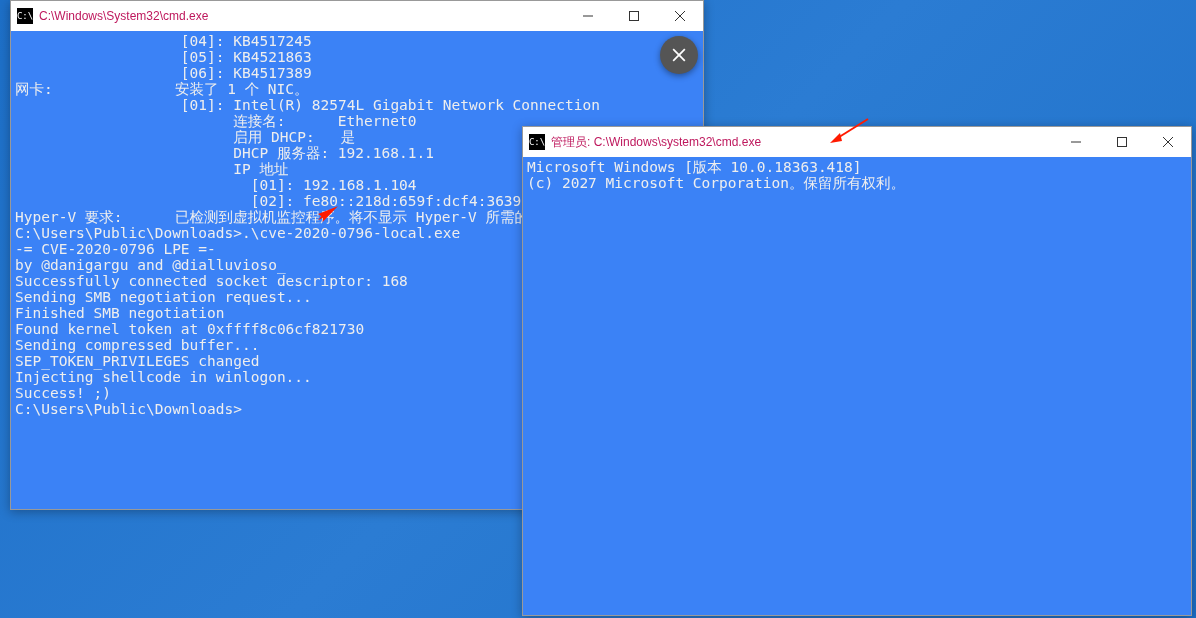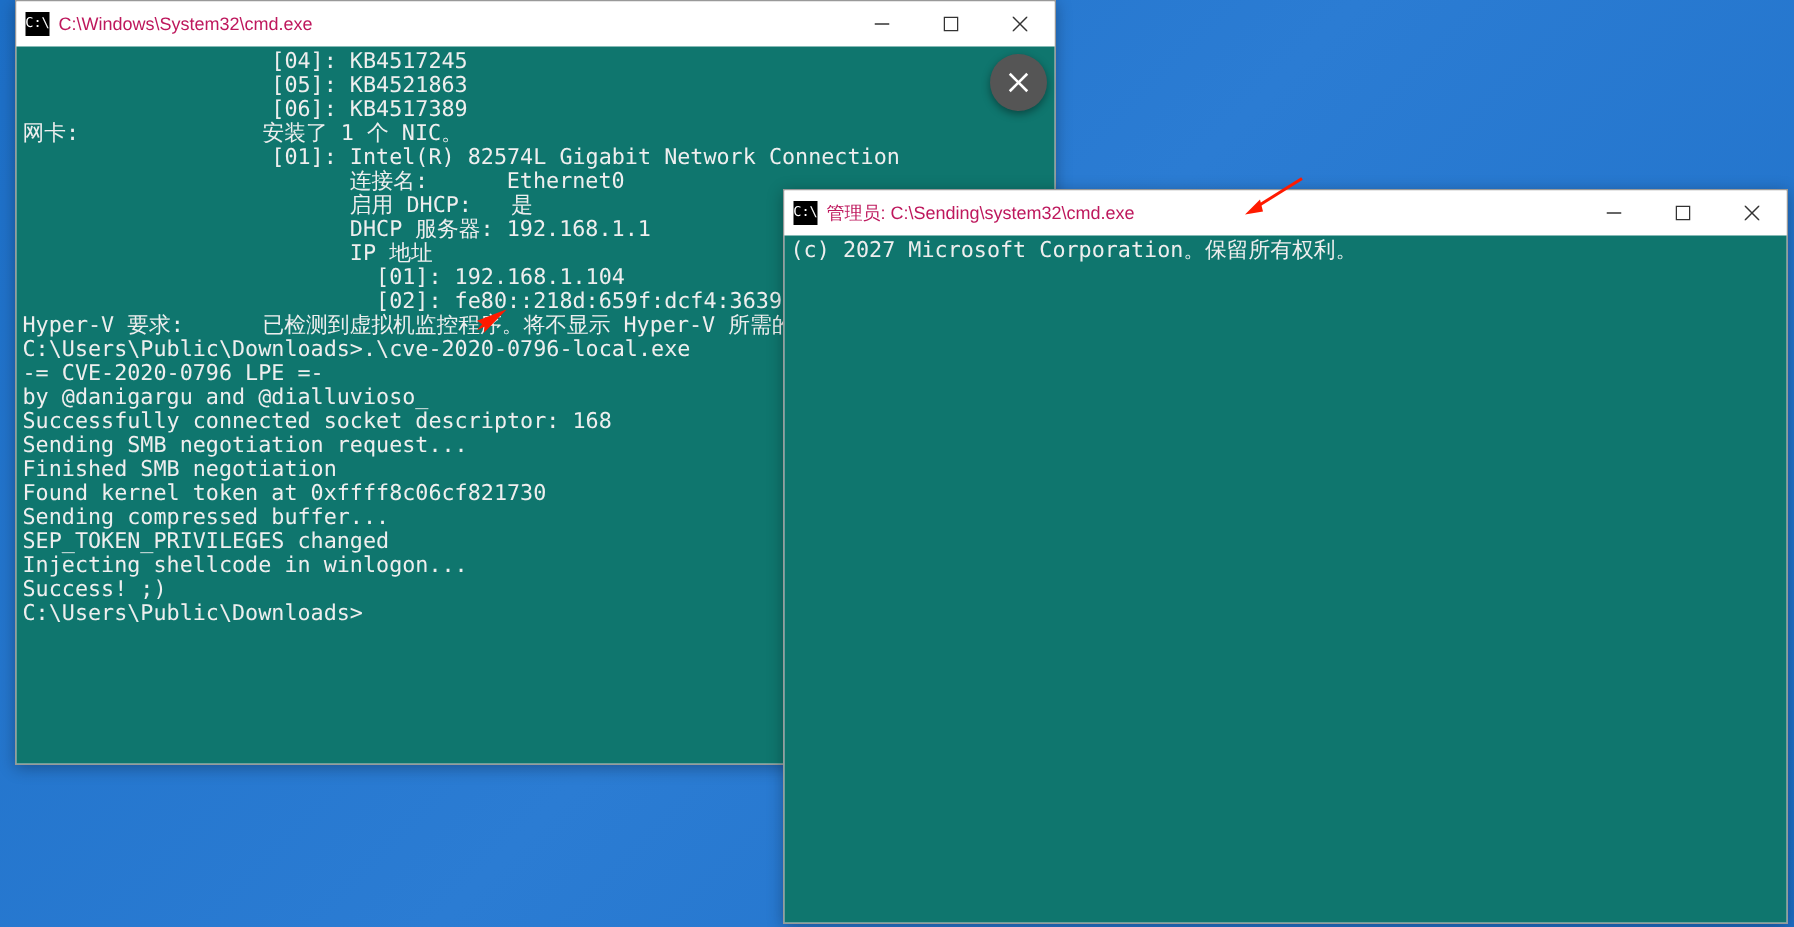--- a/index.html
+++ b/index.html
@@ -55,21 +55,21 @@
   }
   .winbtn {
     width: 46px;
     display: flex;
     align-items: center;
     justify-content: center;
     color: #333;
   }
   .winbtn svg { width: 10px; height: 10px; }
   .terminal {
-    background: #0f766e;
+    background: #3b82f6;
     color: #eee;
     font-size: 14.5px;
     line-height: 16px;
     padding: 2px 4px;
     white-space: pre;
     font-family: "NSimSun","SimSun","Consolas",monospace;
     overflow: hidden;
     height: calc(100% - 30px);
   }
   .terminal .row { white-space: pre; }
@@ -137,42 +137,42 @@
       </div>
     </div>
   </div>
   <div class="terminal" id="term-left"><div class="row">                   [04]: KB4517245</div><div class="row">                   [05]: KB4521863</div><div class="row">                   [06]: KB4517389</div><div class="row">网卡:              安装了 1 个 NIC。</div><div class="row">                   [01]: Intel(R) 82574L Gigabit Network Connection</div><div class="row">                         连接名:      Ethernet0</div><div class="row">                         启用 DHCP:   是</div><div class="row">                         DHCP 服务器: 192.168.1.1</div><div class="row">                         IP 地址</div><div class="row">                           [01]: 192.168.1.104</div><div class="row">                           [02]: fe80::218d:659f:dcf4:3639</div><div class="row">Hyper-V 要求:      已检测到虚拟机监控程序。将不显示 Hyper-V 所需的功能。</div><div class="row"></div><div class="row">C:\Users\Public\Downloads&gt;.\cve-2020-0796-local.exe</div><div class="row">-= CVE-2020-0796 LPE =-</div><div class="row">by @danigargu and @dialluvioso_</div><div class="row"></div><div class="row">Successfully connected socket descriptor: 168</div><div class="row">Sending SMB negotiation request...</div><div class="row">Finished SMB negotiation</div><div class="row">Found kernel token at 0xffff8c06cf821730</div><div class="row">Sending compressed buffer...</div><div class="row">SEP_TOKEN_PRIVILEGES changed</div><div class="row">Injecting shellcode in winlogon...</div><div class="row">Success! ;)</div><div class="row"></div><div class="row">C:\Users\Public\Downloads&gt;</div></div>
 </div>
 
 <div class="window" id="win-right">
   <div class="titlebar">
     <div class="titlebar-left">
       <span class="tb-icon">C:\</span>
-      <span class="tb-title">管理员: C:\Sending\system32\cmd.exe</span>
+      <span class="tb-title">管理员: C:\Windows\system32\cmd.exe</span>
     </div>
     <div class="winbtns">
       <div class="winbtn">
         <svg viewBox="0 0 10 10">
             <line x1="0" y1="5" x2="10" y2="5" stroke="#333" stroke-width="1"></line>
           </svg>
       </div>
       <div class="winbtn">
         <svg viewBox="0 0 10 10">
             <rect x="0.5" y="0.5" width="9" height="9" fill="none" stroke="#333" stroke-width="1"></rect>
           </svg>
       </div>
       <div class="winbtn close">
         <svg viewBox="0 0 10 10">
             <line x1="0" y1="0" x2="10" y2="10" stroke="#333" stroke-width="1"></line>
             <line x1="10" y1="0" x2="0" y2="10" stroke="#333" stroke-width="1"></line>
           </svg>
       </div>
     </div>
   </div>
-  <div class="terminal" id="term-right"><div class="row">(c) 2027 Microsoft Corporation。保留所有权利。</div><div class="row"></div></div>
+  <div class="terminal" id="term-right"><div class="row">Microsoft Windows [版本 10.0.18363.418]</div><div class="row">(c) 2027 Microsoft Corporation。保留所有权利。</div><div class="row"></div></div>
 </div>
 
 <div class="overlay-close">
   <svg viewBox="0 0 12 12" width="14" height="14">
     <line x1="1" y1="1" x2="11" y2="11" stroke="#fff" stroke-width="1.5"></line>
     <line x1="11" y1="1" x2="1" y2="11" stroke="#fff" stroke-width="1.5"></line>
   </svg>
 </div>
 
 <div id="arrow1" class="arrow-red">

